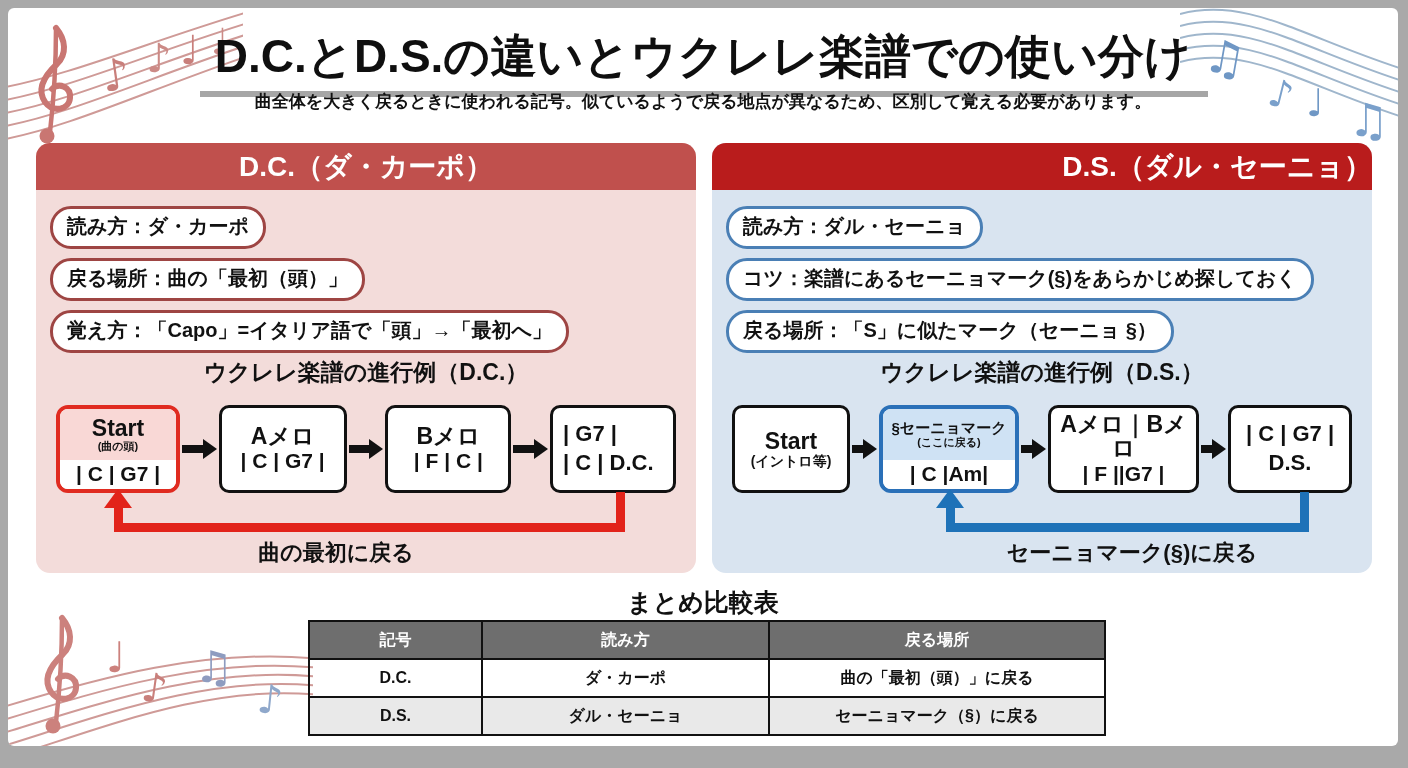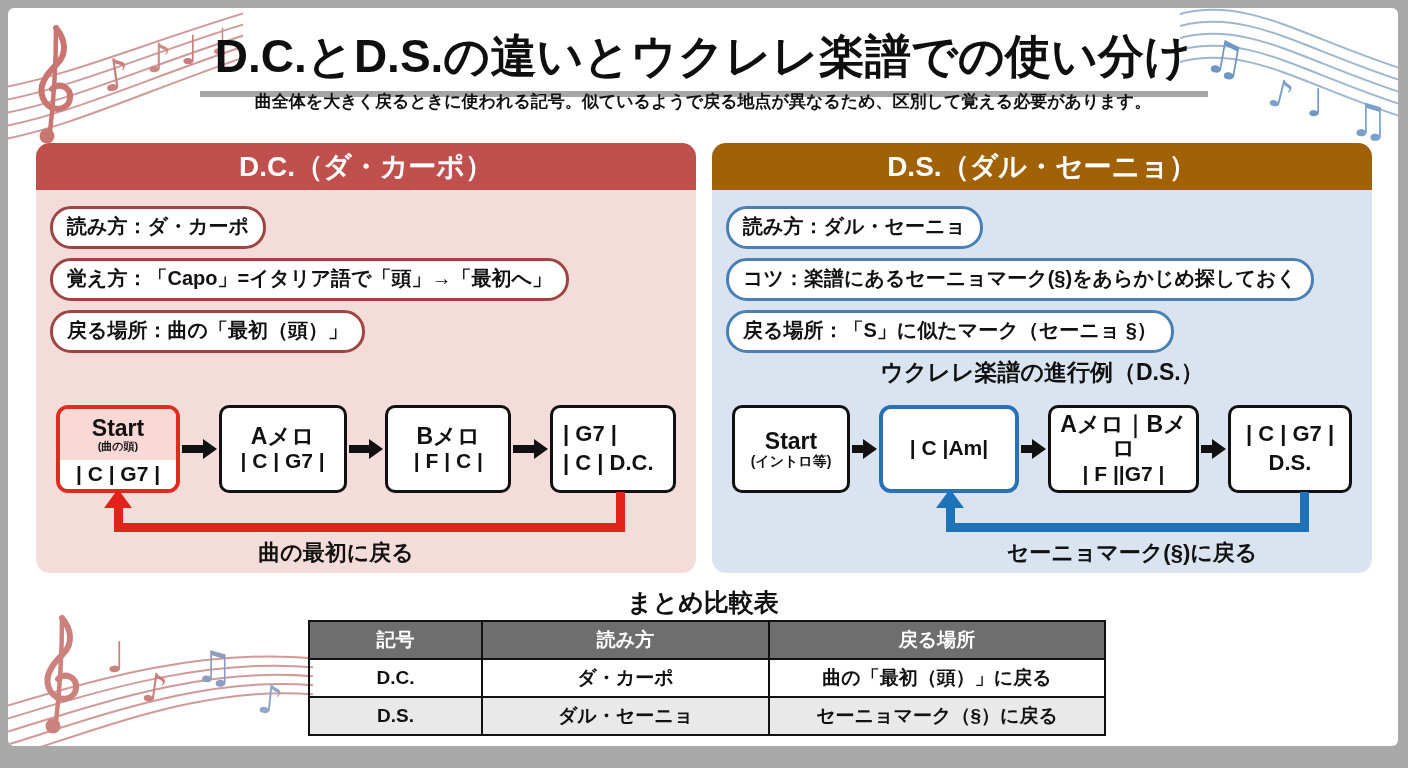--- a/index.html
+++ b/index.html
@@ -33,21 +33,21 @@
     position:absolute; top:135px; width:660px; height:430px;
     border-radius:14px;
   }
   .panel.dc { left:28px;  background:#f3dcda; }
   .panel.ds { left:704px; background:#d9e4f0; }
   .panel-header {
     height:47px; border-radius:14px 14px 0 0; color:#fff;
     font-size:28px; font-weight:800; text-align:center; line-height:47px;
   }
   .dc .panel-header { background:#c0504d; }
-  .ds .panel-header { background:#a16207; }
+  .ds .panel-header { background:#b91c1c;text-align:right; }
 
   .info-box {
     display:inline-block; background:#fff; border-radius:21px;
     padding:4px 14px 6px; font-size:20px; font-weight:800; white-space:nowrap;
   }
   .dc .info-box { border:3px solid #9e4543; }
   .ds .info-box { border:3px solid #4a7fb5; }
   .info-row { margin:9px 0 0 14px; }
   .info-row.first { margin-top:16px; }
 
@@ -108,21 +108,21 @@
   .summary-title {
     position:absolute; top:578px; left:0; width:100%;
     text-align:center; font-size:25px; font-weight:800;
   }
   table.summary {
     position:absolute; left:300px; top:612px; width:796px;
     border-collapse:collapse; table-layout:fixed;
   }
   table.summary th, table.summary td {
     border:2.5px solid #111; text-align:center; font-weight:800;
-    font-size:19px; padding:4px 4px; height:38px; white-space:nowrap;
+    font-size:16px; padding:4px 4px; height:38px; white-space:nowrap;
   }
   table.summary th { background:#6e6e6e; color:#fff; }
   table.summary tr.alt td { background:#e9e9e9; }
 
   
   .deco { position:absolute; pointer-events:none; }
   .deco.tl { left:0;   top:4px;   }
   .deco.tr { left:1172px; top:0;  }
   .deco.bl { left:0;   top:586px; }
   svg text { font-family:"DejaVu Sans",sans-serif; font-weight:bold; }
@@ -185,23 +185,24 @@
   </svg>
 
   <div class="page-title">D.C.とD.S.の違いとウクレレ楽譜での使い分け</div>
   <div class="title-underline"></div>
   <div class="subtitle">曲全体を大きく戻るときに使われる記号。似ているようで戻る地点が異なるため、区別して覚える必要があります。</div>
 
   <div class="panel dc">
     <div class="panel-header">D.C.（ダ・カーポ）</div>
 
     <div class="info-row first"><span class="info-box">読み方：ダ・カーポ</span></div>
+    <div class="info-row"><span class="info-box">戻る場所：曲の「最初（頭）」</span></div>
     <div class="info-row"><span class="info-box">覚え方：「Capo」=イタリア語で「頭」→「最初へ」</span></div>
-    <div class="info-row"><span class="info-box">戻る場所：曲の「最初（頭）」</span></div>
-
+
+    <div class="flow-title">ウクレレ楽譜の進行例（D.C.）</div>
 
     <div class="flow-row">
       <div class="flow-box hl" style="width:124px;">
         <div class="hl-top">
           <div class="fb-title">Start</div>
           <div class="hl-sub">(曲の頭)</div>
         </div>
         <div class="hl-bottom">
             <span class="fb-chords">| C | G7 |</span>
           </div>
@@ -251,20 +252,24 @@
     <div class="flow-row">
       <div class="flow-box" style="width:118px;">
         <div class="fb-title">Start</div>
         <div class="fb-sub">(イントロ等)</div>
       </div>
       <div class="h-arrow">
           <span class="h-shaft"></span>
           <span class="h-head"></span>
         </div>
       <div class="flow-box hl" style="width:140px;">
+        <div class="hl-top">
+          <div class="hl-mark">§セーニョマーク</div>
+          <div class="hl-sub">(ここに戻る)</div>
+        </div>
         <div class="hl-bottom">
             <span class="fb-chords">| C |Am|</span>
           </div>
       </div>
       <div class="h-arrow">
           <span class="h-shaft"></span>
           <span class="h-head"></span>
         </div>
       <div class="flow-box" style="width:151px;">
         <div class="fb-title">Aメロ｜Bメロ</div>

